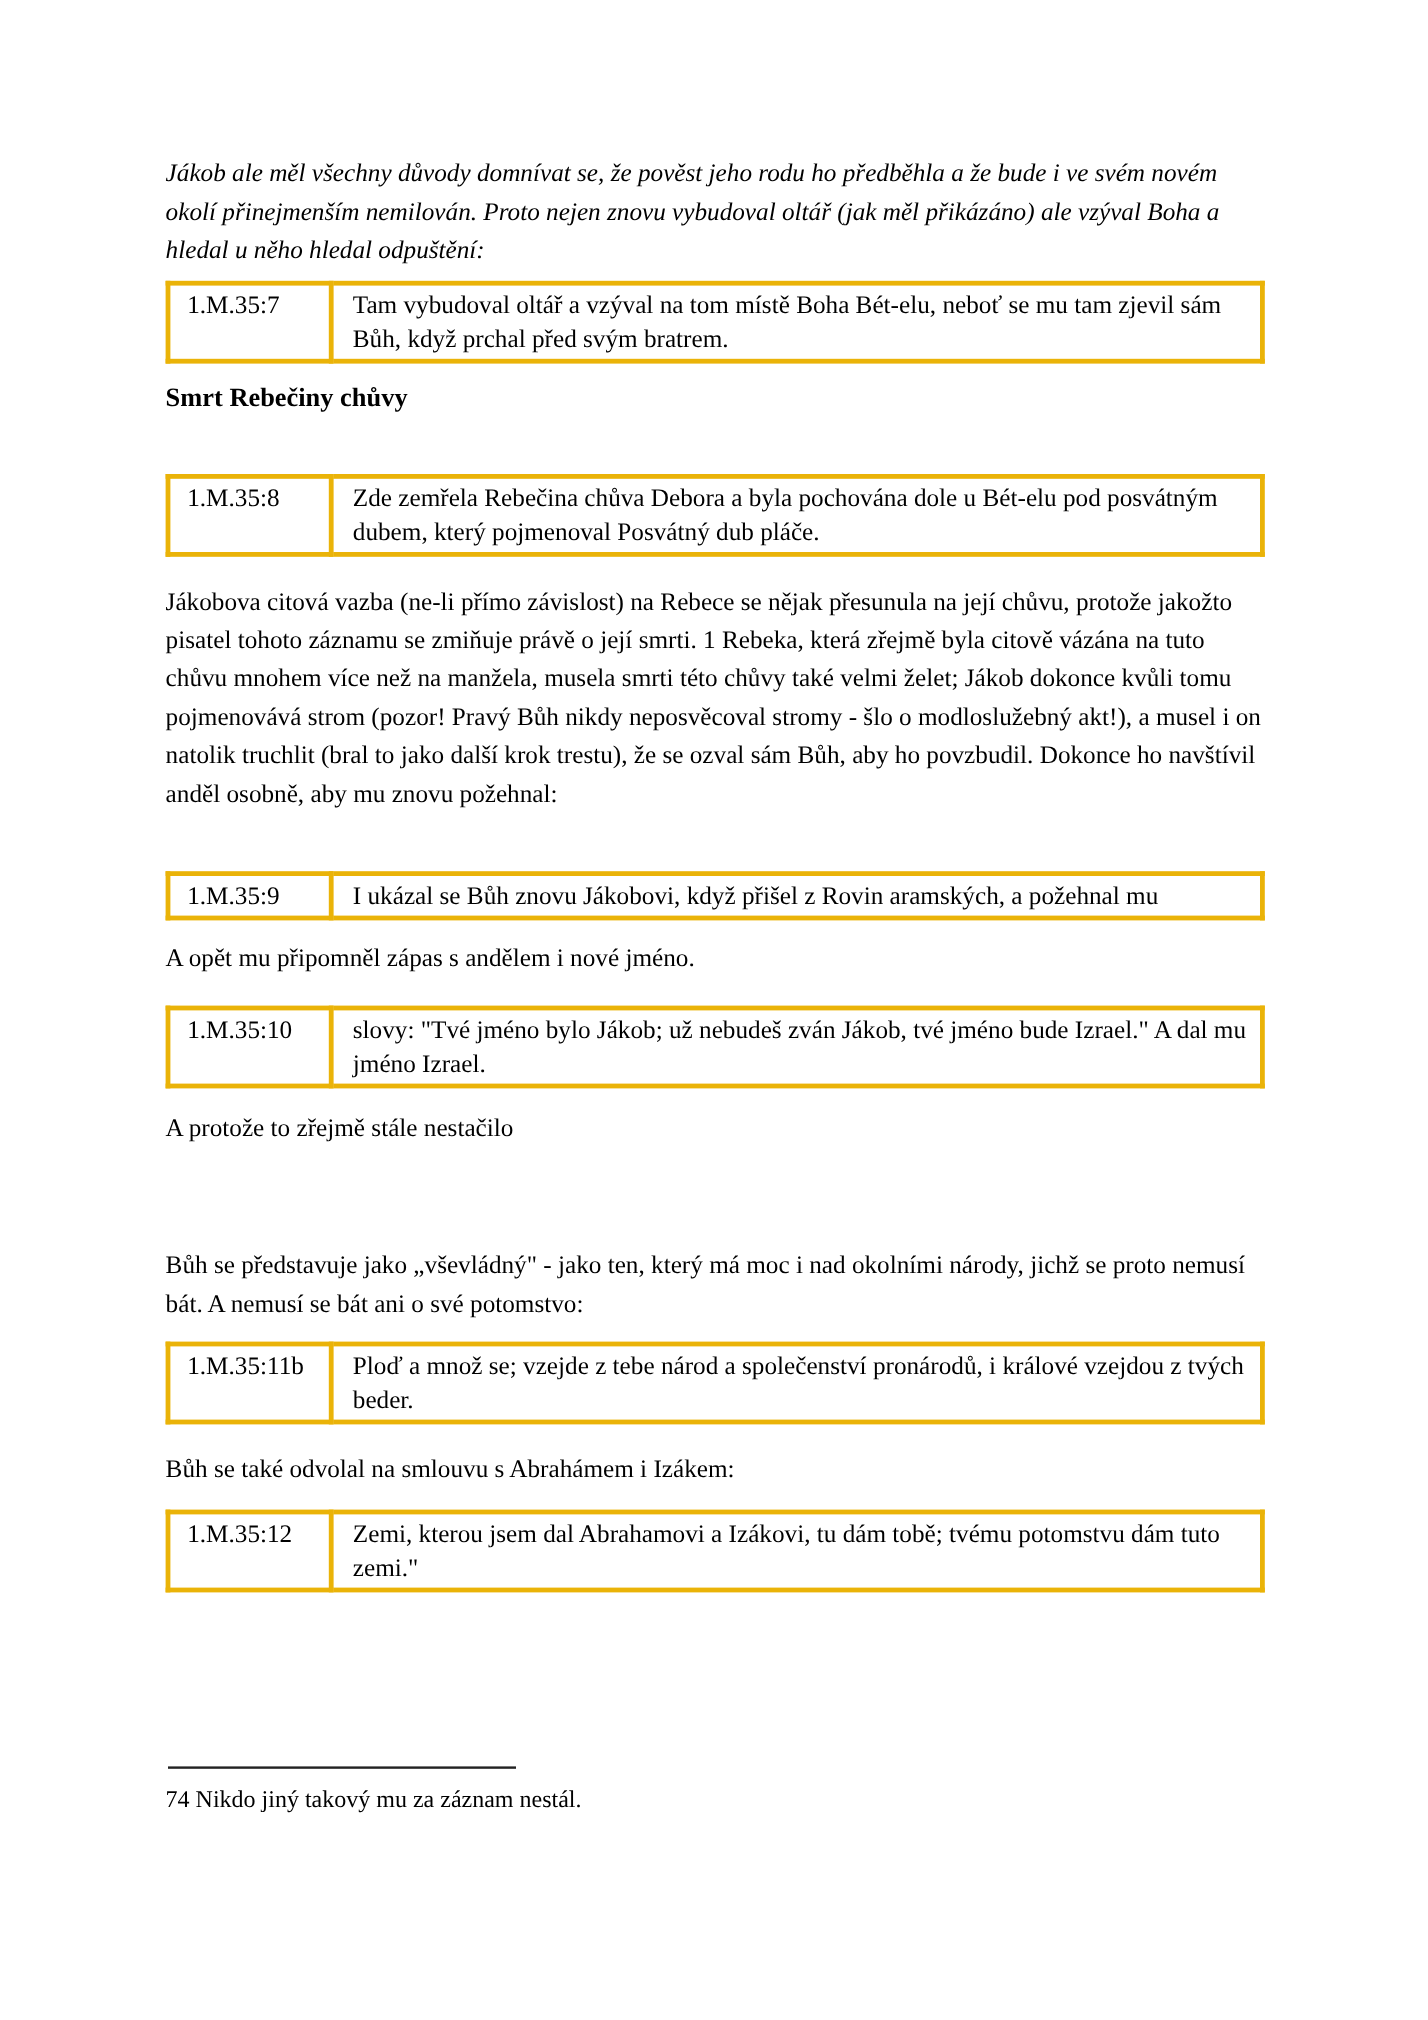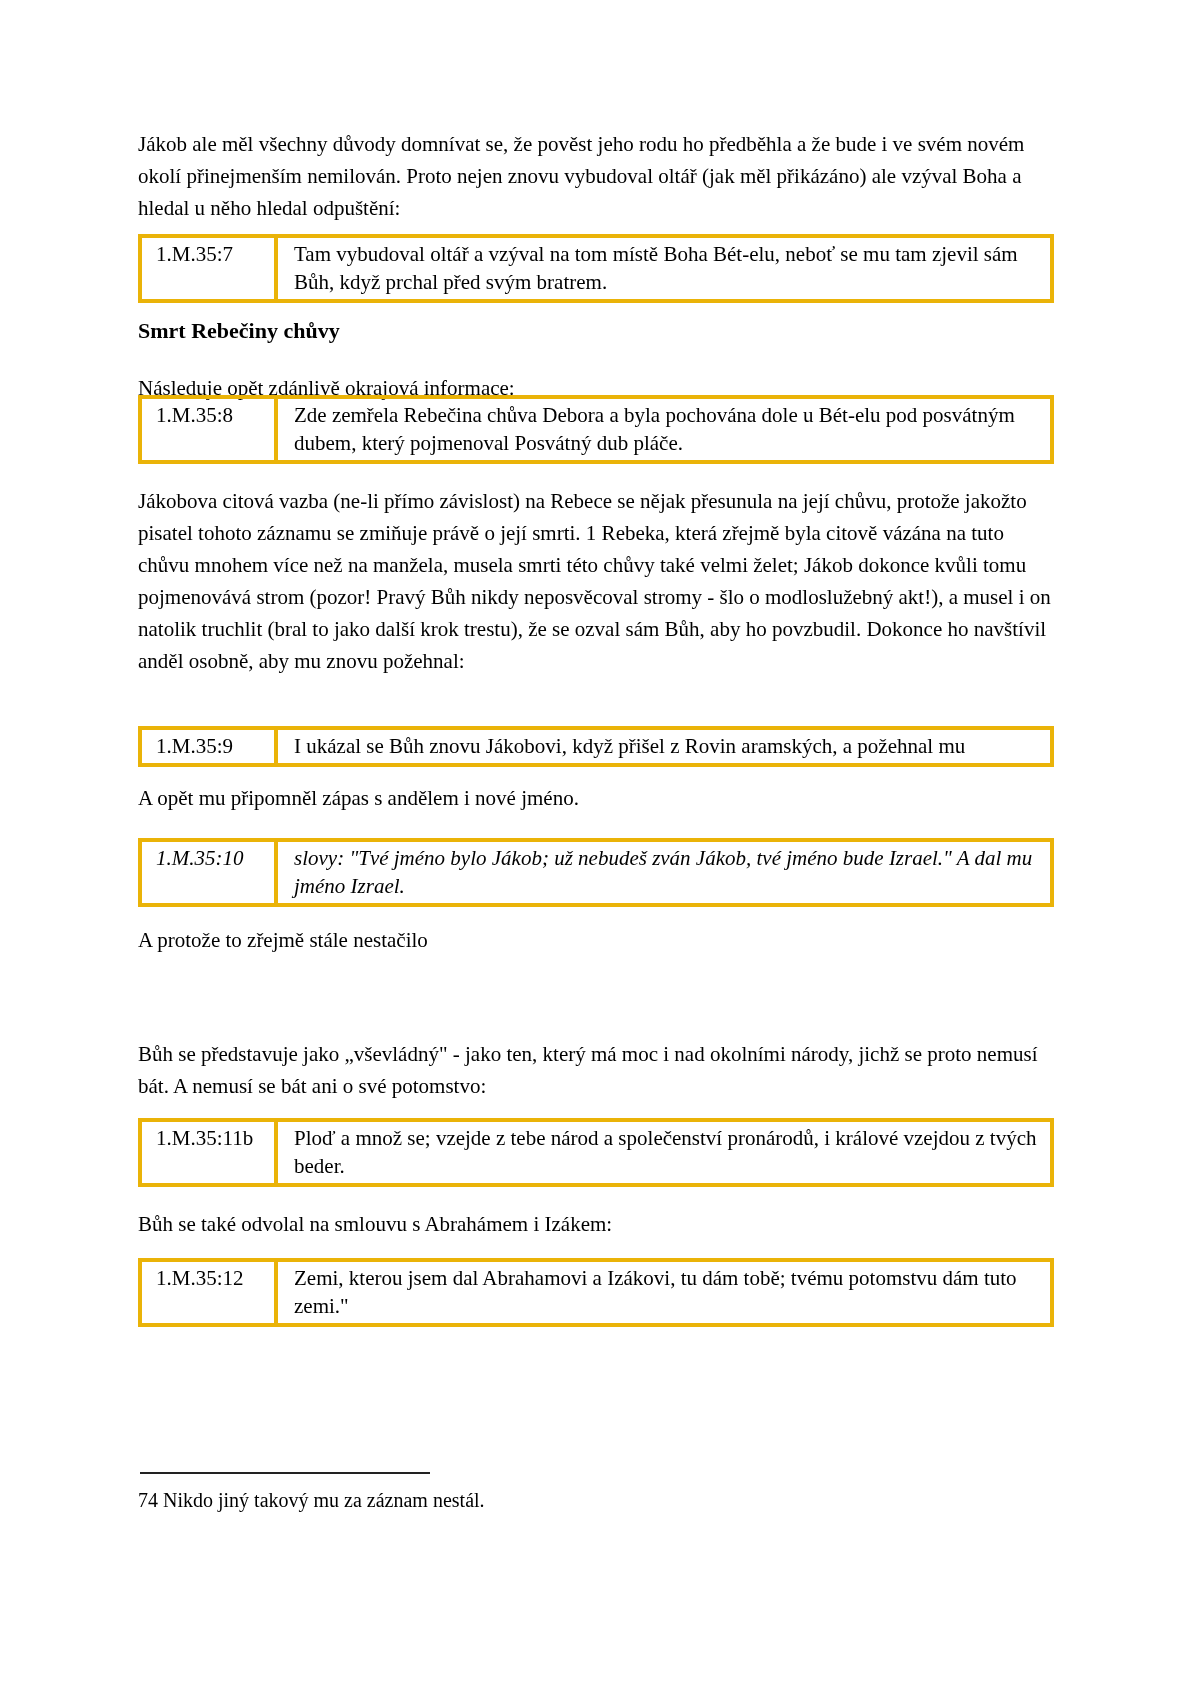--- a/index.html
+++ b/index.html
@@ -69,34 +69,33 @@
     width: 916px;
     font-size: 20px;
     line-height: 28px;
   }
 </style>
 </head>
 <body>
 
 <div class="page">
 
-  <div class="para" style="top:128px;">Jákob ale měl všechny důvody domnívat se, že pověst jeho rodu ho předběhla a že bude i ve svém novém okolí přinejmenším nemilován. Proto nejen znovu vybudoval oltář (jak měl přikázáno) ale vzýval Boha a hledal u něho hledal odpuštění:</div>
+  <div class="para" style="top:128px;font-style:italic;">Jákob ale měl všechny důvody domnívat se, že pověst jeho rodu ho předběhla a že bude i ve svém novém okolí přinejmenším nemilován. Proto nejen znovu vybudoval oltář (jak měl přikázáno) ale vzýval Boha a hledal u něho hledal odpuštění:</div>
 
   <table class="verse-table" style="top:234px;">
     <tbody>
         <tr>
       <td class="ref-cell">1.M.35:7</td>
       <td class="text-cell">Tam vybudoval oltář a vzýval na tom místě Boha Bét-elu, neboť se mu tam zjevil sám Bůh, když prchal před svým bratrem.</td>
     </tr>
   </tbody>
     </table>
 
   <div class="heading" style="top:316px;">Smrt Rebečiny chůvy</div>
 
-  <div class="para" style="top:372px;">Následuje opět zdánlivě okrajová informace:</div>
 
   <table class="verse-table" style="top:395px;">
     <tbody>
         <tr>
       <td class="ref-cell">1.M.35:8</td>
       <td class="text-cell">Zde zemřela Rebečina chůva Debora a byla pochována dole u Bét-elu pod posvátným dubem, který pojmenoval Posvátný dub pláče.</td>
     </tr>
   </tbody>
     </table>
 
@@ -106,21 +105,21 @@
     <tbody>
         <tr>
       <td class="ref-cell">1.M.35:9</td>
       <td class="text-cell">I ukázal se Bůh znovu Jákobovi, když přišel z Rovin aramských, a požehnal mu</td>
     </tr>
   </tbody>
     </table>
 
   <div class="para" style="top:782px;">A opět mu připomněl zápas s andělem i nové jméno.</div>
 
-  <table class="verse-table" style="top:838px;font-style:italic;">
+  <table class="verse-table" style="top:838px;">
     <tbody>
         <tr>
       <td class="ref-cell">1.M.35:10</td>
       <td class="text-cell">slovy: "Tvé jméno bylo Jákob; už nebudeš zván Jákob, tvé jméno bude Izrael." A dal mu jméno Izrael.</td>
     </tr>
   </tbody>
     </table>
 
   <div class="para" style="top:924px;">A protože to zřejmě stále nestačilo</div>
 

